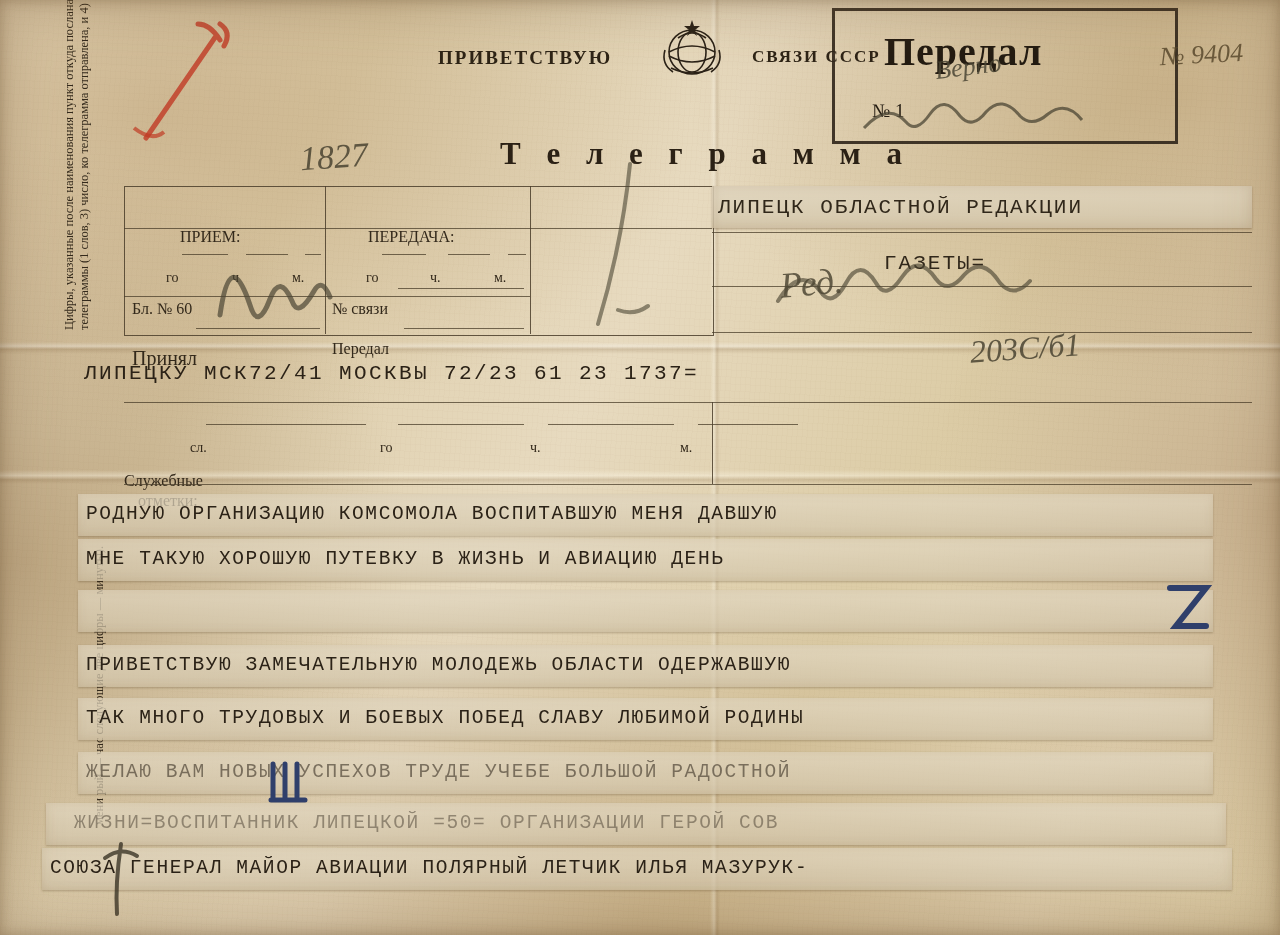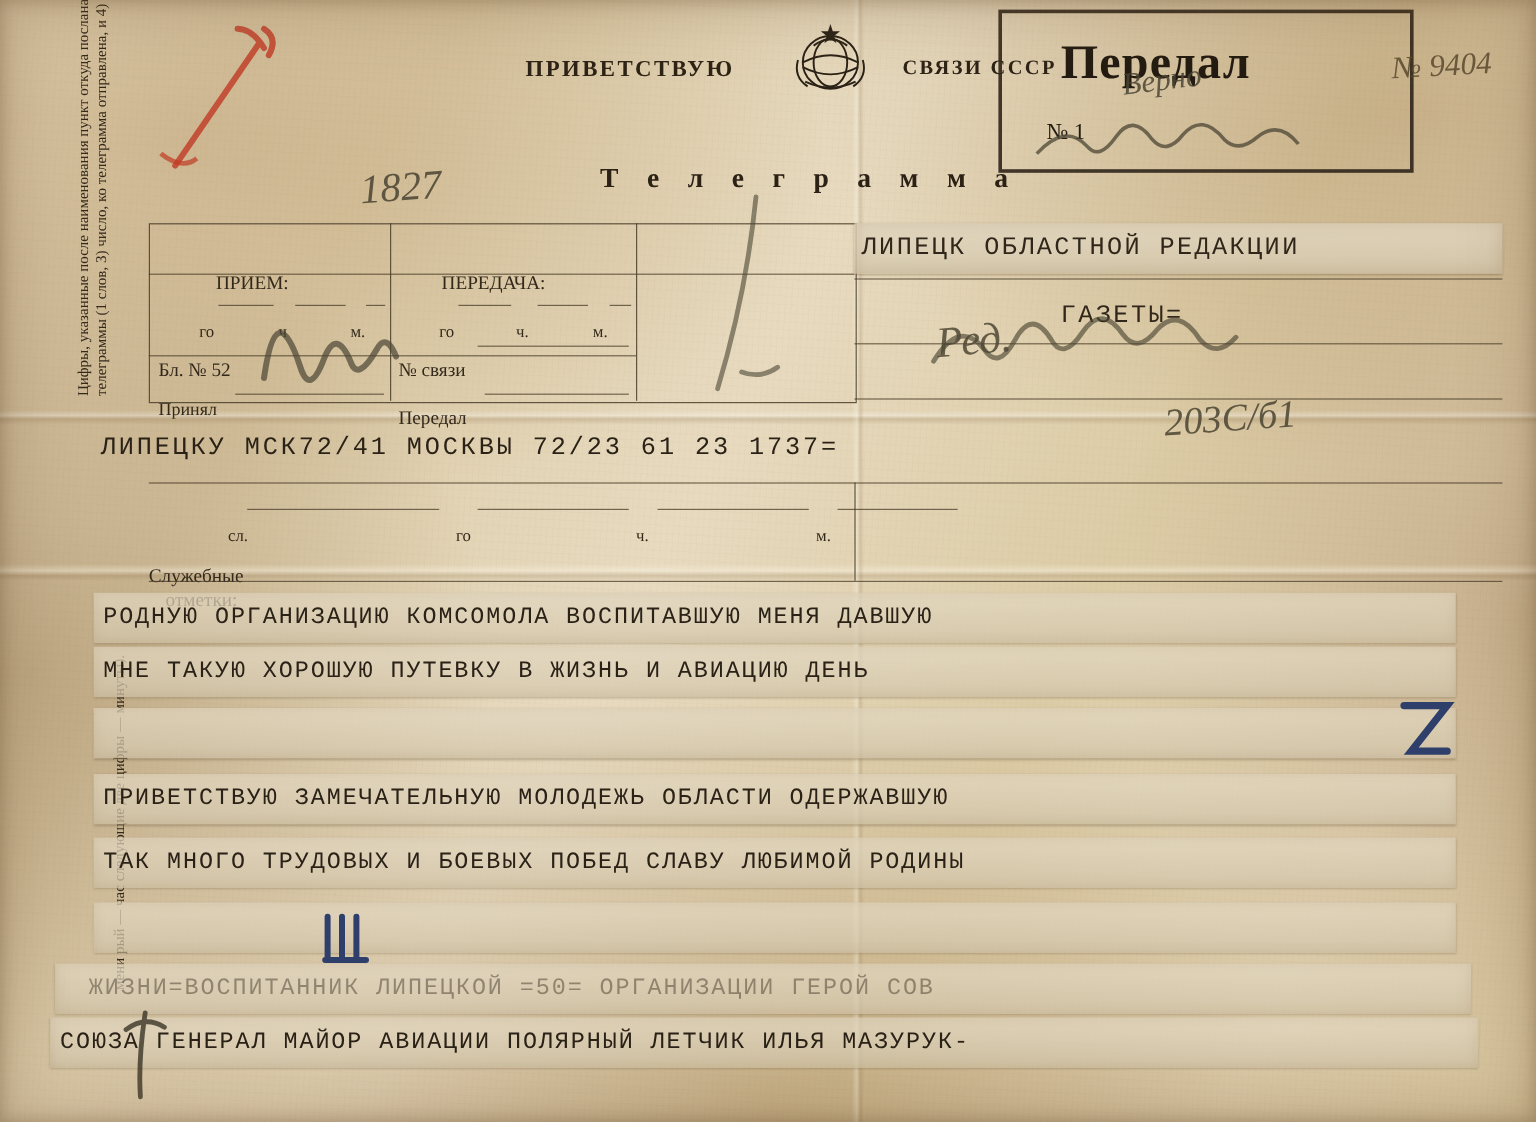--- a/index.html
+++ b/index.html
@@ -81,21 +81,21 @@
   }
   .emblem {
     position: absolute;
     left: 658px; top: 16px;
     width: 68px; height: 66px;
   }
   .telegramma {
     position: absolute;
     left: 500px; top: 136px;
     font-family: "Liberation Serif", serif;
-    font-size: 23px;
+    font-size: 31px;
     font-weight: 700;
     letter-spacing: 9px;
     color: #2b2115;
   }
 
   
   .vert {
     position: absolute;
     transform-origin: 0 0;
     transform: rotate(-90deg);
@@ -249,28 +249,28 @@
   <div class="form-line" style="left:246px; top:254px; width:42px;"></div>
   <div class="form-line" style="left:305px; top:254px; width:16px;"></div>
 
   <div class="lbl" style="left:366px; top:238px; font-size:14px;">го</div>
   <div class="lbl" style="left:430px; top:238px; font-size:14px;">ч.</div>
   <div class="lbl" style="left:494px; top:238px; font-size:14px;">м.</div>
   <div class="form-line" style="left:382px; top:254px; width:44px;"></div>
   <div class="form-line" style="left:448px; top:254px; width:42px;"></div>
   <div class="form-line" style="left:508px; top:254px; width:18px;"></div>
 
-  <div class="lbl" style="left:132px; top:268px; font-size:16px;">Бл.  № 52</div>
+  <div class="lbl" style="left:132px; top:268px; font-size:16px;">Бл.  № 60</div>
   <div class="lbl" style="left:332px; top:268px; font-size:16px;">№ связи</div>
   <div class="form-line" style="left:398px; top:288px; width:126px;"></div>
 
   <div class="form-line" style="left:124px; top:296px; width:201px;"></div>
   <div class="form-line" style="left:325px; top:296px; width:205px;"></div>
 
-  <div class="lbl" style="left:132px; top:302px; font-size:15px;">Принял</div>
+  <div class="lbl" style="left:132px; top:315px; font-size:20px;">Принял</div>
   <div class="form-line" style="left:196px; top:328px; width:124px;"></div>
   <div class="lbl" style="left:332px; top:308px; font-size:16px;">Передал</div>
   <div class="form-line" style="left:404px; top:328px; width:120px;"></div>
 
   <div class="tape" style="left:712px; top:186px; width:540px; height:42px;"></div>
   <div class="tape-text" style="left:718px; top:196px; font-size:21px;">ЛИПЕЦК ОБЛАСТНОЙ РЕДАКЦИИ</div>
   <div class="form-line" style="left:712px; top:232px; width:540px;"></div>
 
   <div class="tape-text" style="left:884px; top:252px; font-size:21px;">ГАЗЕТЫ=</div>
   <div class="form-line" style="left:712px; top:286px; width:540px;"></div>
@@ -301,20 +301,21 @@
 
   <div class="body-line" style="top:590px;"></div>
 
   <div class="body-line" style="top:645px;"></div>
   <div class="body-text" style="top:654px;">ПРИВЕТСТВУЮ ЗАМЕЧАТЕЛЬНУЮ МОЛОДЕЖЬ ОБЛАСТИ ОДЕРЖАВШУЮ</div>
 
   <div class="body-line" style="top:698px;"></div>
   <div class="body-text" style="top:707px;">ТАК МНОГО ТРУДОВЫХ И БОЕВЫХ ПОБЕД СЛАВУ ЛЮБИМОЙ РОДИНЫ</div>
 
   <div class="body-line" style="top:752px;"></div>
+  <div class="body-text faded" style="top:761px;">ЖЕЛАЮ ВАМ НОВЫХ УСПЕХОВ ТРУДЕ УЧЕБЕ БОЛЬШОЙ РАДОСТНОЙ</div>
 
   <div class="body-line" style="top:803px; left:46px; width:1180px;"></div>
   <div class="body-text faded2" style="top:812px; left:54px;">ЖИЗНИ=ВОСПИТАННИК ЛИПЕЦКОЙ =50= ОРГАНИЗАЦИИ ГЕРОЙ СОВ</div>
 
   <div class="body-line" style="top:848px; left:42px; width:1190px;"></div>
   <div class="body-text" style="top:857px; left:50px;">СОЮЗА ГЕНЕРАЛ МАЙОР АВИАЦИИ ПОЛЯРНЫЙ ЛЕТЧИК ИЛЬЯ МАЗУРУК-</div>
 
   <svg class="fold" style="left:120px; top:10px;" width="120" height="150">
     <path d="M26,128 L96,26 M100,30 q-10,-16 -22,-16 M104,36 q8,-14 -4,-22" fill="none" stroke="#c03a24" stroke-width="5" opacity=".8" stroke-linecap="round"></path>
     <path d="M14,118 q18,14 30,4" fill="none" stroke="#c03a24" stroke-width="4" opacity=".7"></path>

